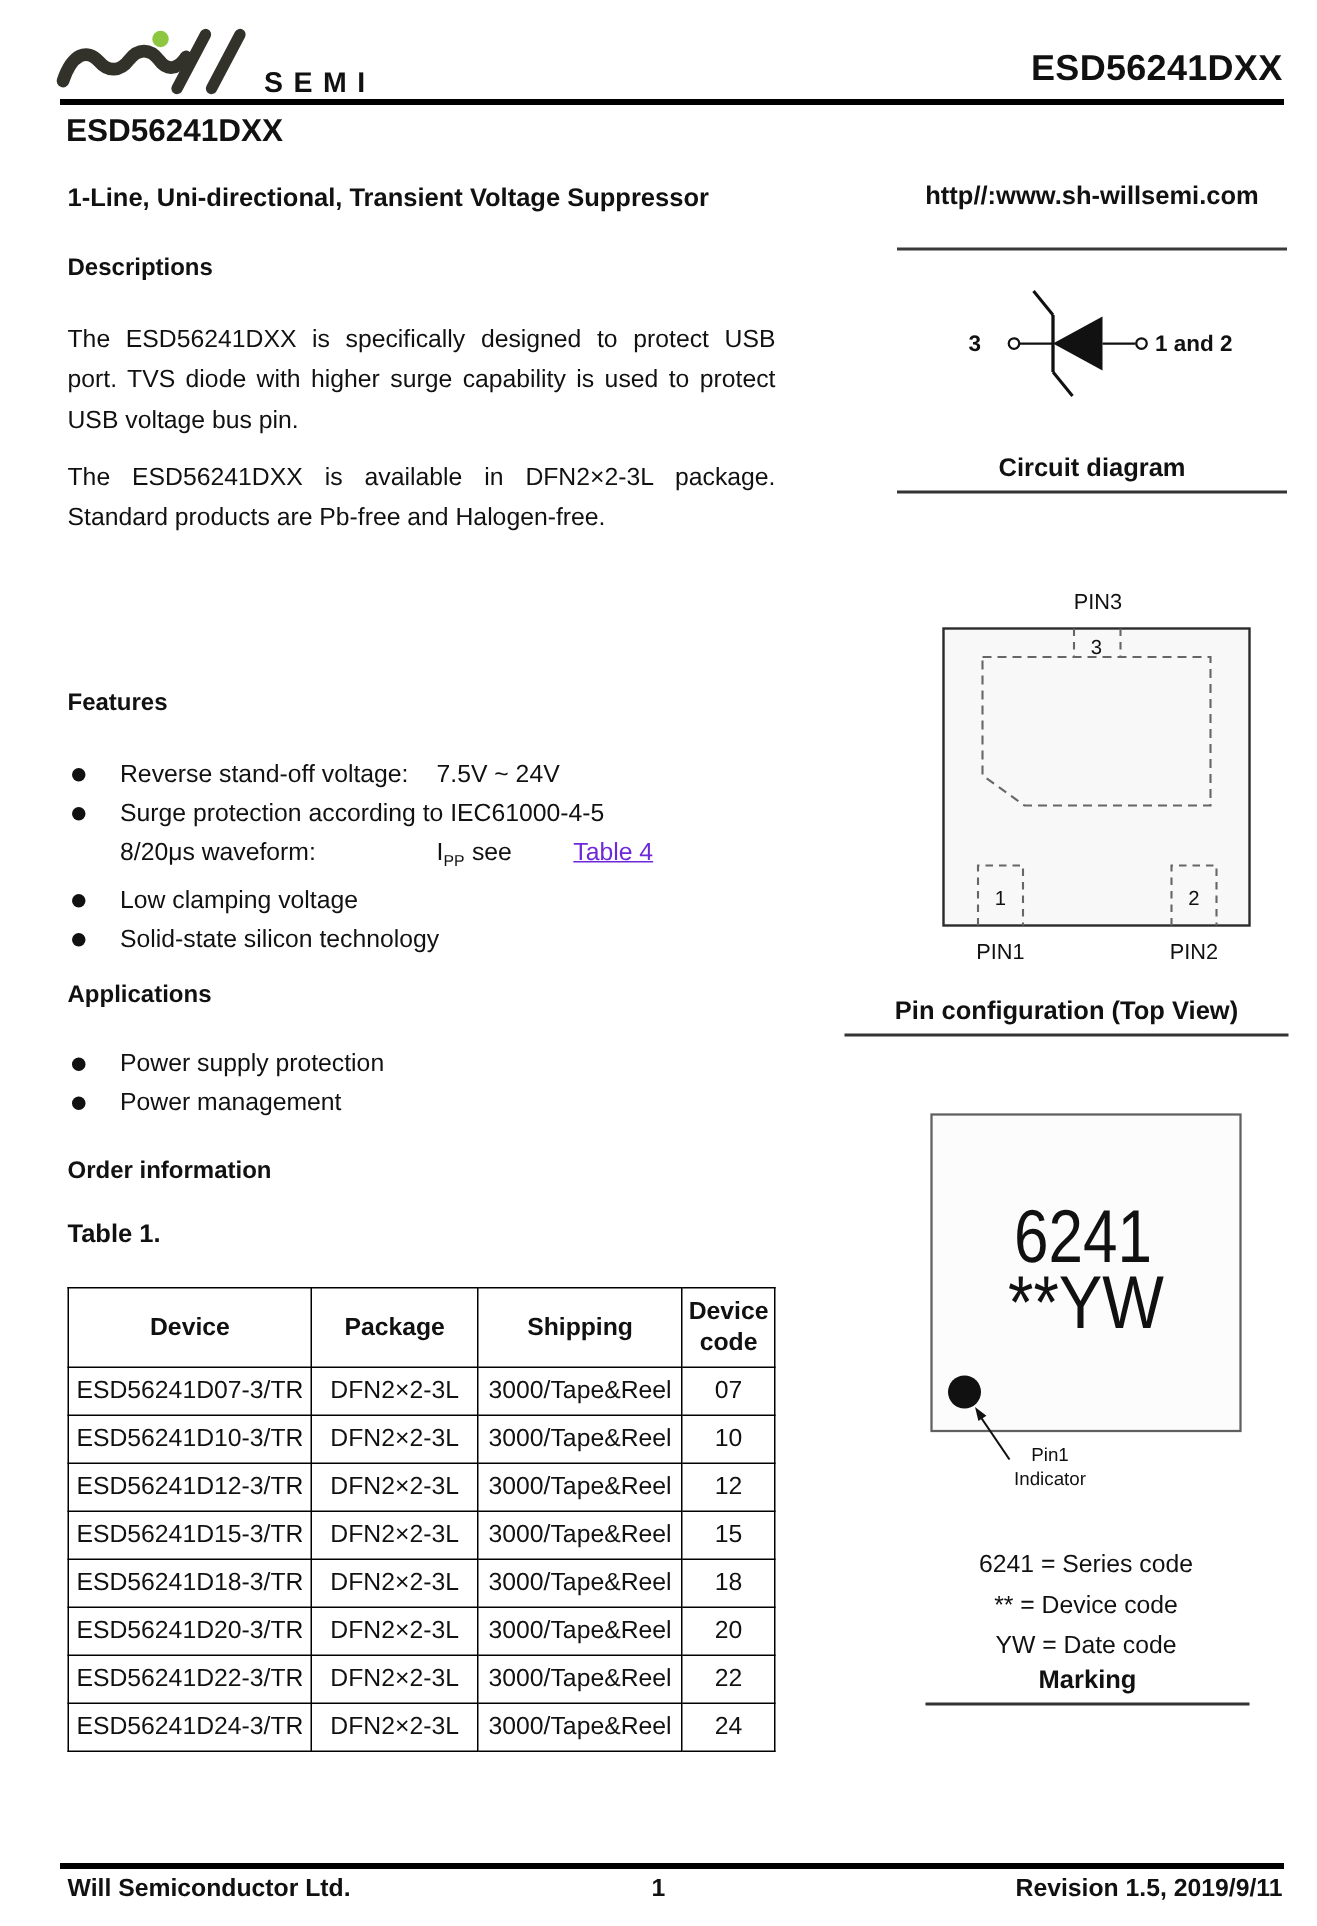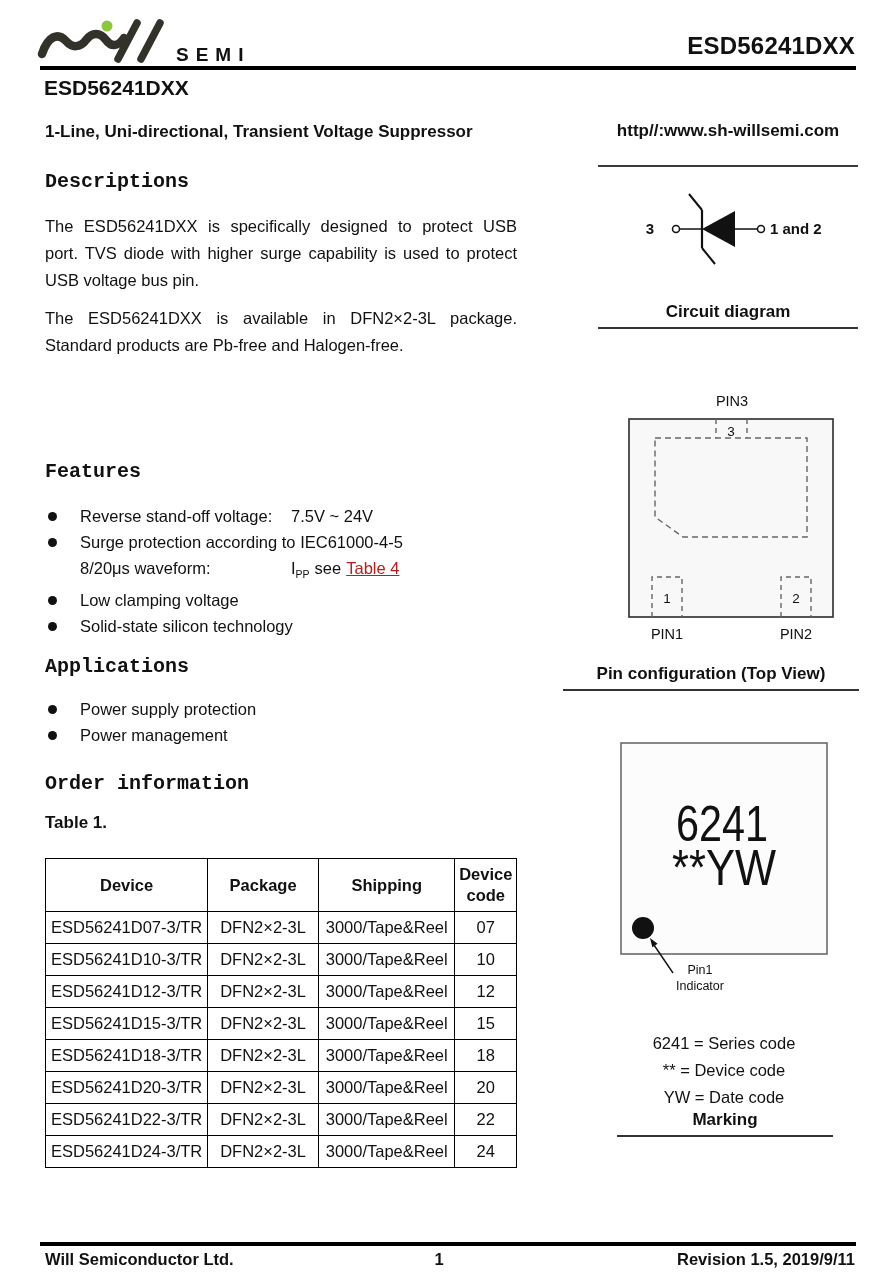--- a/index.html
+++ b/index.html
@@ -11,36 +11,36 @@
   
   .logo-svg { position:absolute; left:36px; top:10px; }
   .part-top { position:absolute; top:32px; right:23px; font-size:24px; font-weight:bold; letter-spacing:0.2px; }
   .header-rule { position:absolute; left:40px; top:66px; width:816px; height:4px; background:#000; }
   .page-title { position:absolute; left:44px; top:76px; font-size:21px; font-weight:bold; }
 
   
   .left { position:absolute; left:45px; top:0; width:472px; }
   .left > div { position:absolute; }
   .subtitle { top:122px; font-size:17px; font-weight:bold; white-space:nowrap; }
-  .h2 { font-size:20px; font-weight:bold;font-family:Liberation Mono, monospace; }
+  .h2 { font-size:16px; font-weight:bold; }
   .desc-h { top:170px; }
   .paras { top:213px; width:472px; font-size:16.5px; line-height:27px; }
   .para { margin-bottom:11px; }
   .jline { text-align:justify; text-align-last:justify; }
   .features-h { top:460px; }
   .blist { width:500px; font-size:16.5px; }
   .features-list { top:503px; }
   .apps-list { top:696px; }
   .feat-row { display:flex; line-height:26px; }
   .bullet { flex:none; width:9px; height:9px; border-radius:50%; background:#111; margin:9px 0 0 3px; }
   .li-body { margin-left:23px; }
   .feat-label { display:inline-block; min-width:211px; }
   sub.pp { font-size:10.5px; }
   .see-word { margin:0 5px 0 5px; }
-  .tlink { color:#b91c1c; text-decoration:underline; cursor:pointer; }
+  .tlink { color:#6d28d9; text-decoration:underline; cursor:pointer;margin-left:36px; }
   .apps-h { top:655px; }
   .order-h { top:772px; }
   .table-label { top:813px; font-size:17px; font-weight:bold; }
   .order-table-wrap { top:858px; }
   table.order { border-collapse:collapse; table-layout:fixed; }
   table.order, table.order th, table.order td { border:1.4px solid #000; }
   table.order th { height:52px; font-size:16.5px; font-weight:bold; line-height:21px; text-align:center; padding:0 2px; }
   table.order td { height:31px; font-size:16.5px; text-align:center; padding:0 2px; white-space:nowrap; }
 
   

